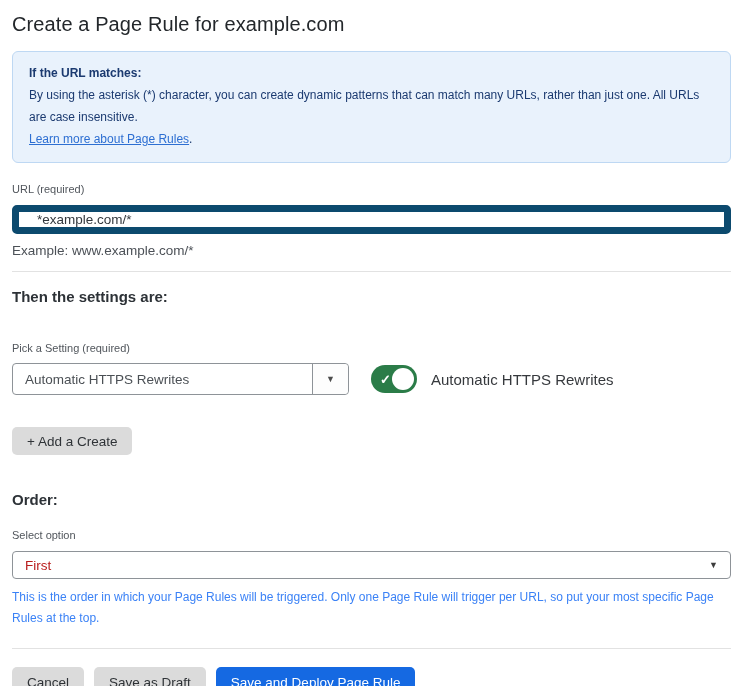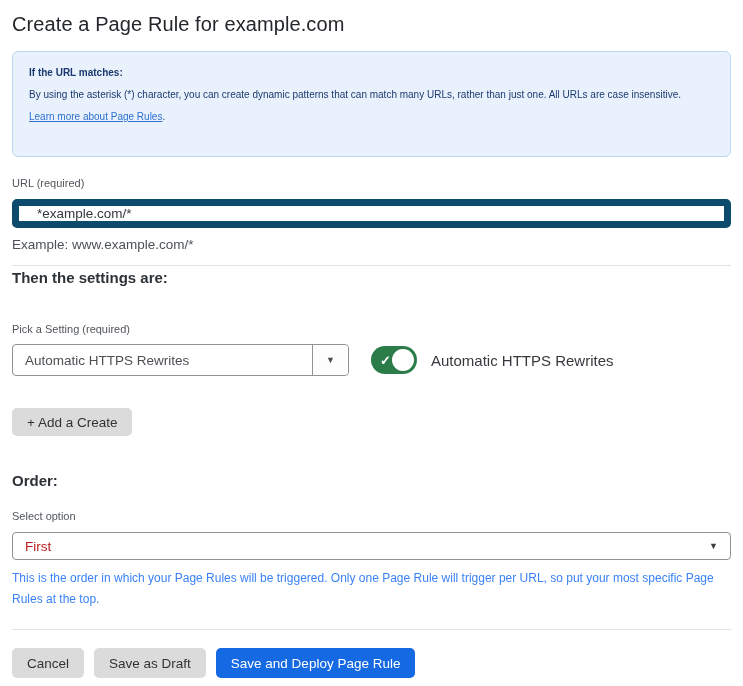--- a/index.html
+++ b/index.html
@@ -19,23 +19,23 @@
     font-weight: 400;
     color: #23272b;
     letter-spacing: 0.1px;
   }
 
   .info-box {
     margin-top: 15px;
     background: #e9f2fc;
     border: 1px solid #bed8f3;
     border-radius: 6px;
-    padding: 10px 16px 28px 16px;
+    padding: 10px 16px 12px 16px;
     color: #1b3a70;
-    font-size: 10px;
+    font-size: 12px;
     line-height: 22px;
   }
   .info-box .info-heading { font-weight: 700; }
   .info-box a.info-link {
     color: #2d6fd2;
     text-decoration: underline;
     cursor: pointer;
   }
 
   .field-label {
@@ -69,21 +69,21 @@
 
   .divider {
     border: none;
     border-top: 1px solid #e2e2e2;
     margin-top: 13px;
   }
   .divider.settings-top { margin-top: 12px; }
   .divider.footer-top { margin-top: 19px; }
 
   .section-heading {
-    margin-top: 3px;
+    margin-top: 16px;
     font-size: 15px;
     font-weight: 700;
     color: #2d3237;
     line-height: 18px;
   }
   .section-heading.order { margin-top: 36px; }
 
   .picker-label { margin-top: 34px; }
 
   .setting-row {

